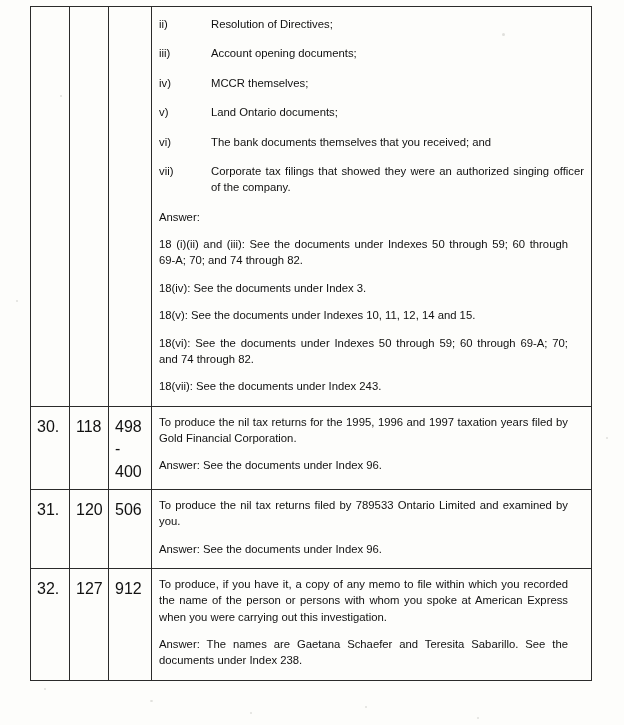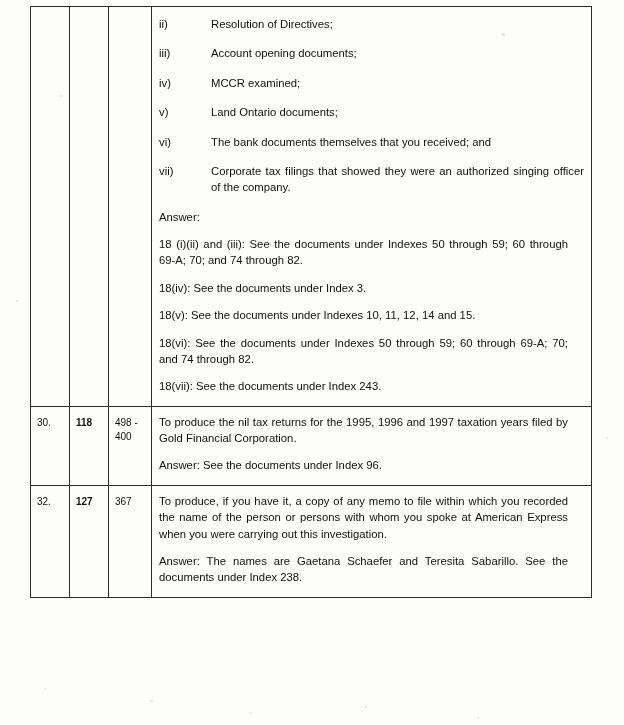--- a/index.html
+++ b/index.html
@@ -36,33 +36,33 @@
     width: 562px;
     border-collapse: collapse;
     table-layout: fixed;
   }
   table.doc-table td {
     border: 1px solid #2b2b2b;
     vertical-align: top;
     padding: 0;
   }
   .c-num   { width: 38px; }
-  .c-page  { width: 38px; font-weight: bold; }
+  .c-page  { width: 38px; }
   .c-ref   { width: 42px; }
   .c-body  { width: auto; }
 
   .cellpad {
     padding: 7px 7px 9px 7px;
     font-size: 11.3px;
     line-height: 1.42;
     color: #111111;
   }
   .cellpad.small-col {
     padding: 9px 5px 5px 6px;
-    font-size: 10px;
+    font-size: 16px;
     white-space: pre-line;
   }
 
   p.para {
     margin: 0 16px 11px 0;
     text-align: justify;
     font-size: 11.3px;
     line-height: 1.45;
     color: #111111;
   }
@@ -123,21 +123,21 @@
             <div class="romanitem">
               <span class="rn">ii)</span>
               <span class="rtxt">Resolution of Directives;</span>
             </div>
             <div class="romanitem">
               <span class="rn">iii)</span>
               <span class="rtxt">Account opening documents;</span>
             </div>
             <div class="romanitem">
               <span class="rn">iv)</span>
-              <span class="rtxt">MCCR examined;</span>
+              <span class="rtxt">MCCR themselves;</span>
             </div>
             <div class="romanitem">
               <span class="rn">v)</span>
               <span class="rtxt">Land Ontario documents;</span>
             </div>
             <div class="romanitem">
               <span class="rn">vi)</span>
               <span class="rtxt">The bank documents themselves that you received; and</span>
             </div>
             <div class="romanitem">
@@ -167,30 +167,47 @@
 400</div>
         </td>
         <td class="c-body">
           <div class="cellpad">
             <p class="para">To produce the nil tax returns for the 1995, 1996 and 1997 taxation years filed by Gold Financial Corporation.</p>
             <p class="para">Answer:  See the documents under Index 96.</p>
           </div>
         </td>
       </tr>
 
+      <tr>
+        <td class="c-num">
+          <div class="cellpad small-col">31.</div>
+        </td>
+        <td class="c-page">
+          <div class="cellpad small-col">120</div>
+        </td>
+        <td class="c-ref">
+          <div class="cellpad small-col">506</div>
+        </td>
+        <td class="c-body">
+          <div class="cellpad">
+            <p class="para">To produce the nil tax returns filed by 789533 Ontario Limited and examined by you.</p>
+            <p class="para">Answer:  See the documents under Index 96.</p>
+          </div>
+        </td>
+      </tr>
 
       <tr>
         <td class="c-num">
           <div class="cellpad small-col">32.</div>
         </td>
         <td class="c-page">
           <div class="cellpad small-col">127</div>
         </td>
         <td class="c-ref">
-          <div class="cellpad small-col">367</div>
+          <div class="cellpad small-col">912</div>
         </td>
         <td class="c-body">
           <div class="cellpad">
             <p class="para">To produce, if you have it, a copy of any memo to file within which you recorded the name of the person or persons with whom you spoke at American Express when you were carrying out this investigation.</p>
             <p class="para">Answer:  The names are Gaetana Schaefer and Teresita Sabarillo.  See the documents under Index 238.</p>
           </div>
         </td>
       </tr>
 
     </tbody>

